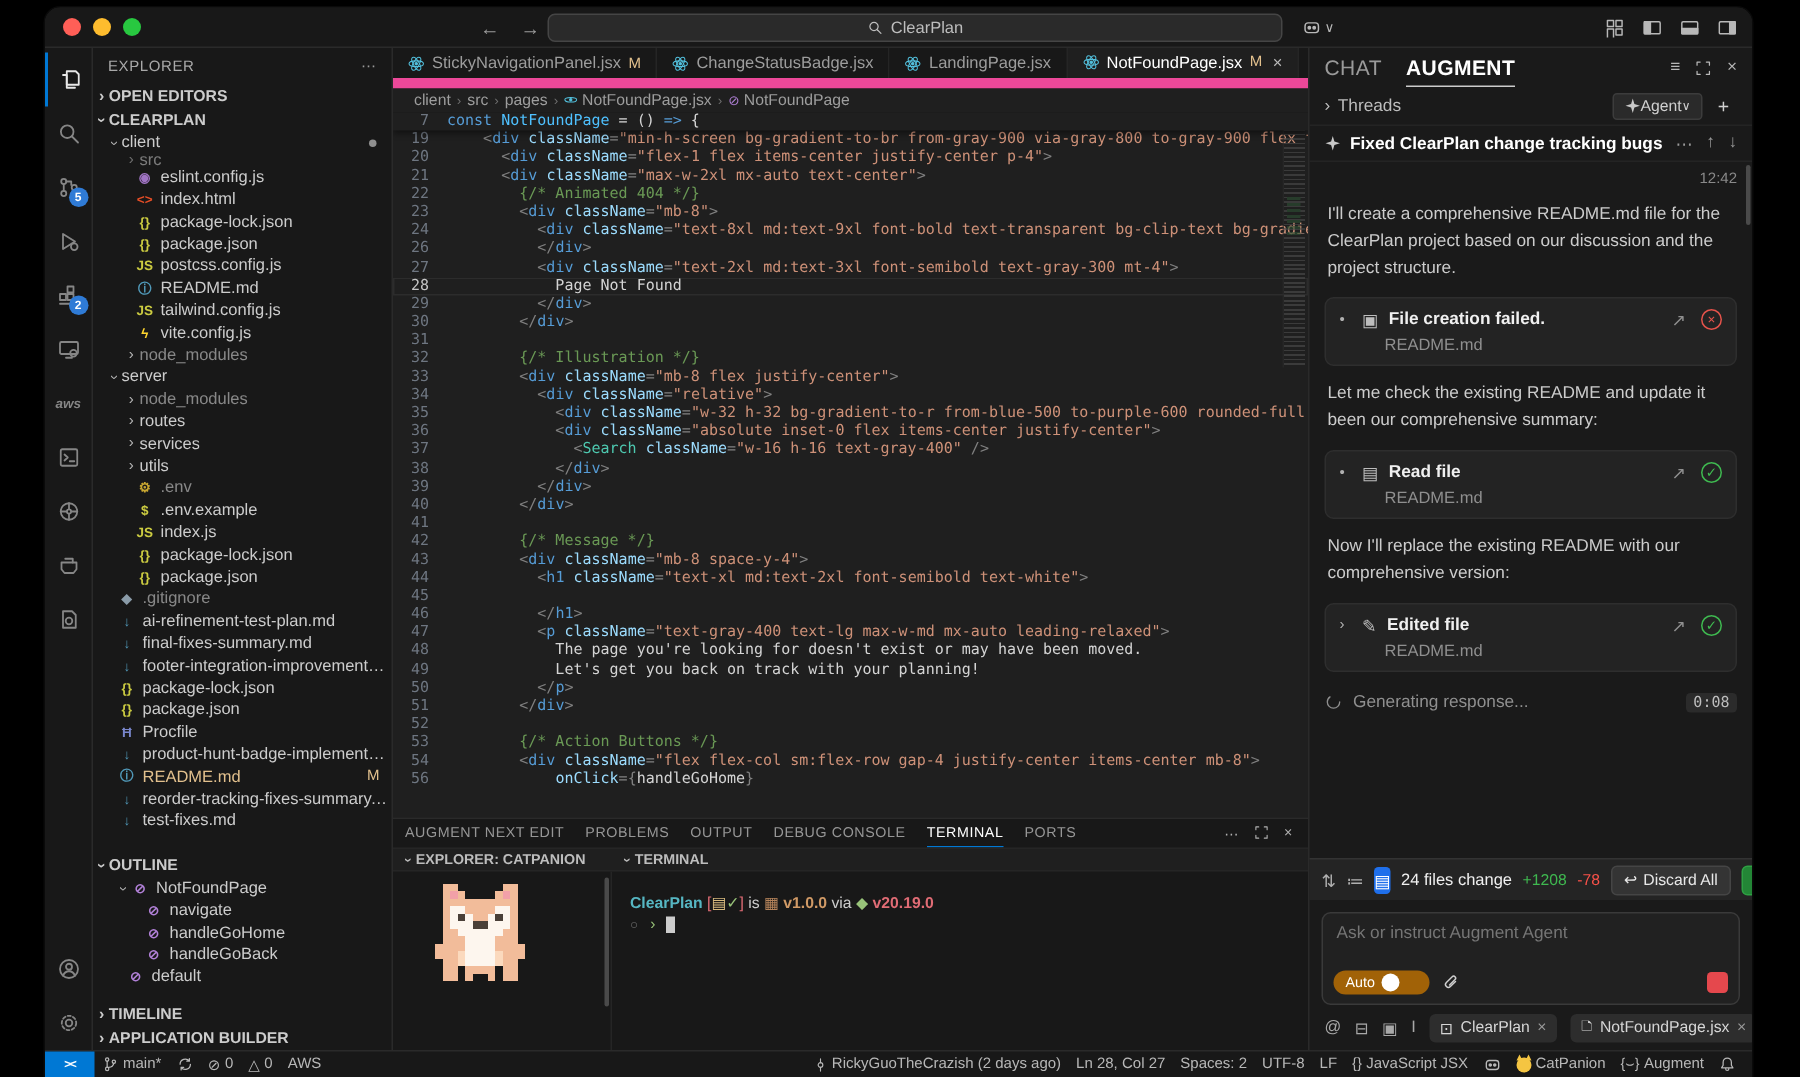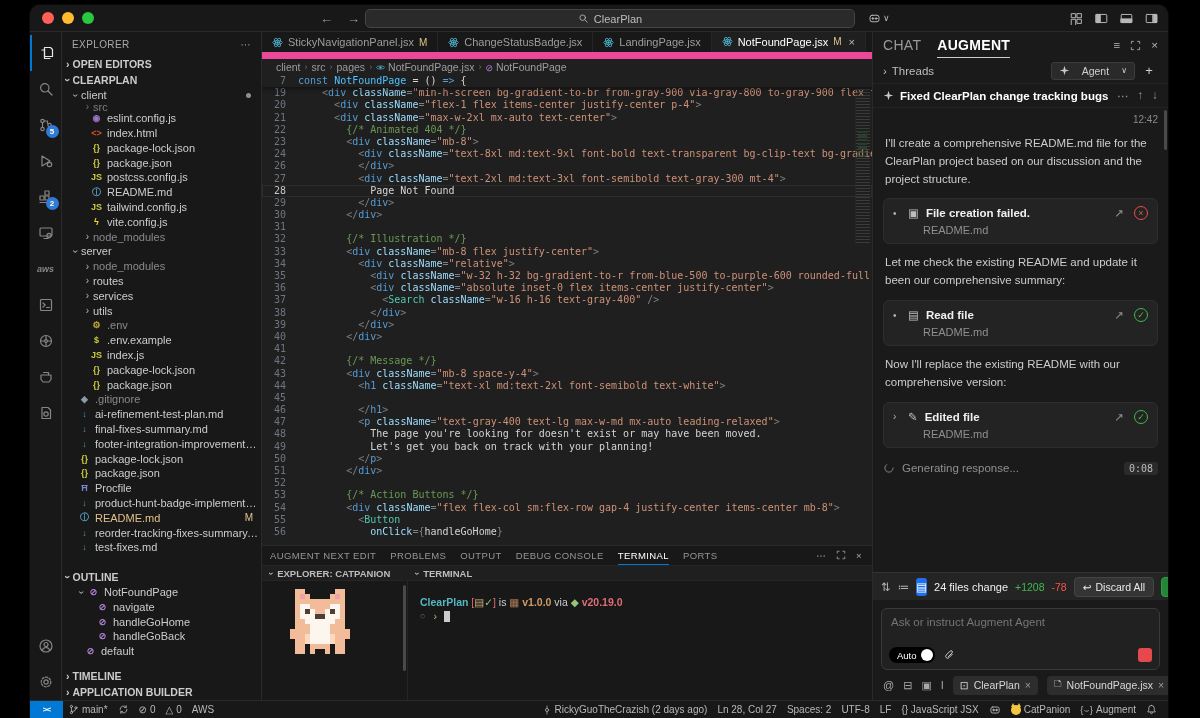--- a/index.html
+++ b/index.html
@@ -79,21 +79,21 @@
   .promptrow{display:flex;align-items:center;gap:5px;color:#cccccc}
   .cursorblock{display:inline-block;width:6px;height:11px;background:#cccccc;margin-left:2px}
   .cmddot{color:#6e6e6e;font-size:9px;margin-right:3px}
   
   .chat{flex:1;background:#1a1a1a;border-left:1px solid #2a2a2a;display:flex;flex-direction:column;min-width:0;font-size:11.5px;color:#cfcfcf}
   .chat-header{flex:0 0 26px;display:flex;align-items:center;padding:0 10px;gap:16px}
   .chat-tab{font-size:14px;letter-spacing:.3px;color:#9a9a9a;height:100%;display:flex;align-items:center;cursor:pointer}
   .chat-tab.active{color:#fff;box-shadow:inset 0 -1px 0 #cccccc;font-weight:bold}
   .chat-header-icons{margin-left:auto;display:flex;gap:10px;color:#b8b8b8;align-items:center}
   .threads-row{flex:0 0 26px;display:flex;align-items:center;padding:0 10px;gap:5px;color:#bdbdbd;border-bottom:1px solid #242424}
-  .agent-pill{margin-left:auto;display:flex;align-items:center;gap:12px;background:#2a2a2a;border:1px solid #3c3c3c;
+  .agent-pill{margin-left:auto;display:flex;align-items:center;gap:0;background:#2a2a2a;border:1px solid #3c3c3c;
     border-radius:3px;height:18px;padding:0 7px;font-size:10.5px;color:#d0d0d0;cursor:pointer}
   .plusbtn{width:18px;height:18px;display:flex;align-items:center;justify-content:center;color:#d0d0d0;cursor:pointer;font-size:13px}
   .thread-title{flex:0 0 24px;display:flex;align-items:center;gap:6px;padding:0 10px;color:#fff;font-weight:bold;font-size:11.5px;border-bottom:1px solid #242424}
   .tt-icons{margin-left:auto;display:flex;gap:9px;color:#9a9a9a;font-weight:normal}
   .chat-scroll{flex:1;overflow:hidden;padding:4px 10px 0 10px;position:relative}
   .timestamp{text-align:right;color:#8a8a8a;font-size:10px;margin:2px 0 6px}
   .bubble{background:#1b4b91;color:#e8efff;border-radius:7px;padding:7px 9px;margin-left:60px;line-height:1.45;margin-bottom:12px}
   .msgtext{color:#cccccc;line-height:1.55;margin:10px 2px}
   .card{background:#232323;border:1px solid #2e2e2e;border-radius:6px;padding:7px 9px;margin:9px 0}
   .cardrow{display:flex;align-items:center;gap:7px}
@@ -111,21 +111,21 @@
   .cb-icon{color:#b0b0b0;display:flex;align-items:center}
   .cb-fileicon{width:18px;height:18px;background:#1f6feb;border-radius:3px;display:flex;align-items:center;justify-content:center;color:#fff}
   .cb-count{color:#f0f0f0;font-size:11px;white-space:nowrap}
   .cb-add{color:#3fb950;font-size:10.5px}.cb-del{color:#f85149;font-size:10.5px}
   .btn{display:flex;align-items:center;gap:4px;border-radius:4px;height:20px;padding:0 8px;font-size:10.5px;cursor:pointer;white-space:nowrap}
   .btn-dark{background:#343434;color:#e8e8e8;border:1px solid #454545;margin-left:auto}
   .btn-green{background:#238636;color:#fff;border:1px solid #2ea043;font-weight:bold}
   .inputbox{margin:8px 8px 0 8px;background:#212121;border:1px solid #3a3a3a;border-radius:6px;height:62px;position:relative;padding:7px 9px}
   .placeholder{color:#757575}
   .inputbottom{position:absolute;left:7px;right:7px;bottom:6px;display:flex;align-items:center;gap:8px}
-  .autopill{background:#000000;border-radius:9px;height:16px;display:flex;align-items:center;gap:4px;padding:0 2px 0 8px;color:#fff;font-size:9.5px;cursor:pointer}
+  .autopill{background:#a16207;border-radius:9px;height:16px;display:flex;align-items:center;gap:4px;padding:0 20px 0 8px;color:#fff;font-size:9.5px;cursor:pointer}
   .autoknob{width:12px;height:12px;background:#fff;border-radius:50%}
   .stopbtn{margin-left:auto;width:14px;height:14px;background:#e5484d;border-radius:3px;cursor:pointer}
   .chiprow{flex:0 0 30px;display:flex;align-items:center;gap:9px;padding:0 10px;color:#a8a8a8}
   .chip{display:flex;align-items:center;gap:5px;background:#2d2d2d;border-radius:4px;height:19px;padding:0 7px;font-size:10.5px;color:#d6d6d6;cursor:pointer}
   .chip .x{color:#9a9a9a}
   .chiprow .tool{font-size:11px;cursor:pointer;display:flex;align-items:center}
   
   .statusbar{flex:0 0 18px;background:#181818;border-top:1px solid #2a2a2a;display:flex;align-items:center;font-size:10px;color:#b8b8b8}
   .remote-chip{width:33px;height:100%;background:#0078d4;color:#fff;display:flex;align-items:center;justify-content:center;
     font-size:8px;font-weight:bold;letter-spacing:-1px;cursor:pointer}
@@ -605,21 +605,20 @@
           <div class="codeline"><span class="ln">45</span></div>
           <div class="codeline"><span class="ln">46</span><span style="white-space:pre"><span class="tk-g">          &lt;/</span><span class="tk-b">h1</span><span class="tk-g">&gt;</span></span></div>
           <div class="codeline"><span class="ln">47</span><span style="white-space:pre"><span class="tk-g">          &lt;</span><span class="tk-b">p</span><span class="tk-w"> </span><span class="tk-a">className</span><span class="tk-g">=</span><span class="tk-s">"text-gray-400 text-lg max-w-md mx-auto leading-relaxed"</span><span class="tk-g">&gt;</span></span></div>
           <div class="codeline"><span class="ln">48</span><span style="white-space:pre"><span class="tk-w">            The page you're looking for doesn't exist or may have been moved.</span></span></div>
           <div class="codeline"><span class="ln">49</span><span style="white-space:pre"><span class="tk-w">            Let's get you back on track with your planning!</span></span></div>
           <div class="codeline"><span class="ln">50</span><span style="white-space:pre"><span class="tk-g">          &lt;/</span><span class="tk-b">p</span><span class="tk-g">&gt;</span></span></div>
           <div class="codeline"><span class="ln">51</span><span style="white-space:pre"><span class="tk-g">        &lt;/</span><span class="tk-b">div</span><span class="tk-g">&gt;</span></span></div>
           <div class="codeline"><span class="ln">52</span><span style="white-space:pre"></span></div>
           <div class="codeline"><span class="ln">53</span><span style="white-space:pre"><span class="tk-c">        {/* Action Buttons */}</span></span></div>
           <div class="codeline"><span class="ln">54</span><span style="white-space:pre"><span class="tk-g">        &lt;</span><span class="tk-b">div</span><span class="tk-w"> </span><span class="tk-a">className</span><span class="tk-g">=</span><span class="tk-s">"flex flex-col sm:flex-row gap-4 justify-center items-center mb-8"</span><span class="tk-g">&gt;</span></span></div>
-          <div class="codeline"><span class="ln">55</span><span style="white-space:pre"><span class="tk-g">          &lt;</span><span class="tk-p">Button</span></span></div>
           <div class="codeline"><span class="ln">56</span><span style="white-space:pre"><span class="tk-w">            </span><span class="tk-a">onClick</span><span class="tk-g">={</span><span class="tk-w">handleGoHome</span><span class="tk-g">}</span></span></div>
         </div>
 
       <div class="panel">
         <div class="paneltabs" id="paneltabs">
             <div class="ptab">AUGMENT NEXT EDIT</div>
             <div class="ptab">PROBLEMS</div>
             <div class="ptab">OUTPUT</div>
             <div class="ptab">DEBUG CONSOLE</div>
             <div class="ptab active">TERMINAL</div>

